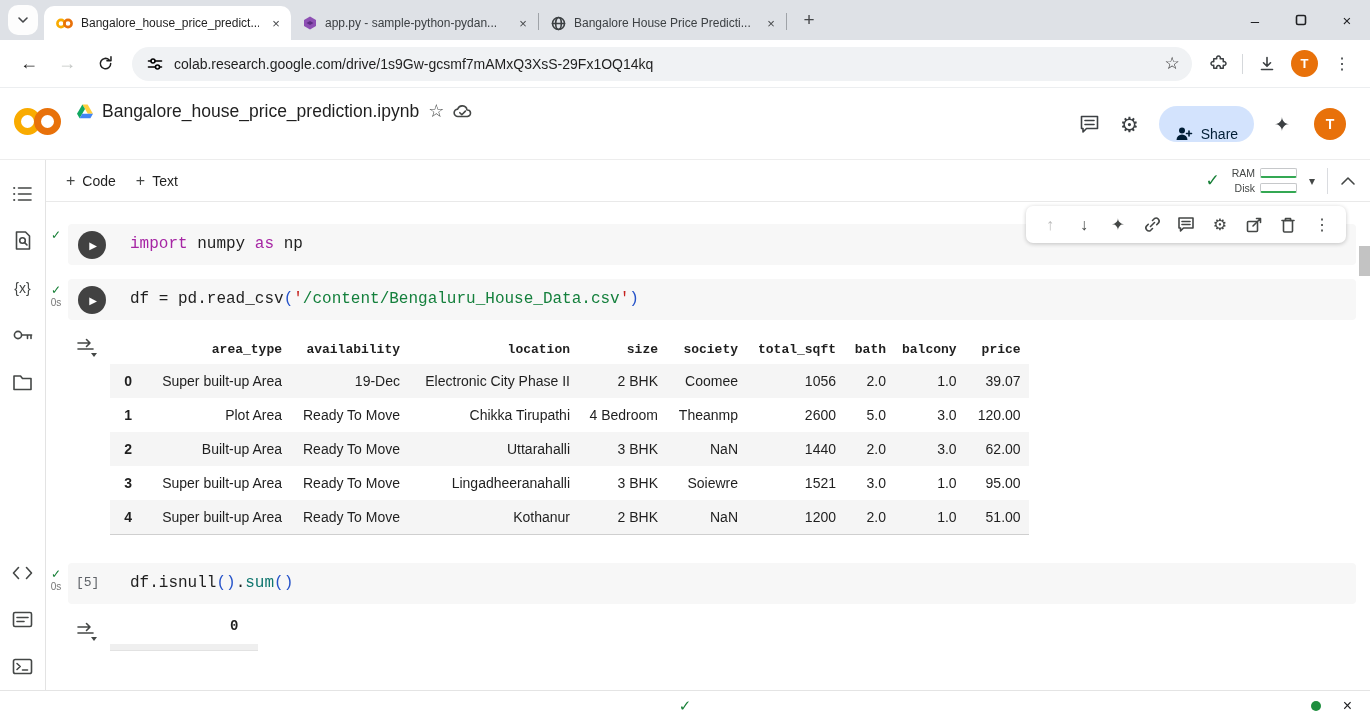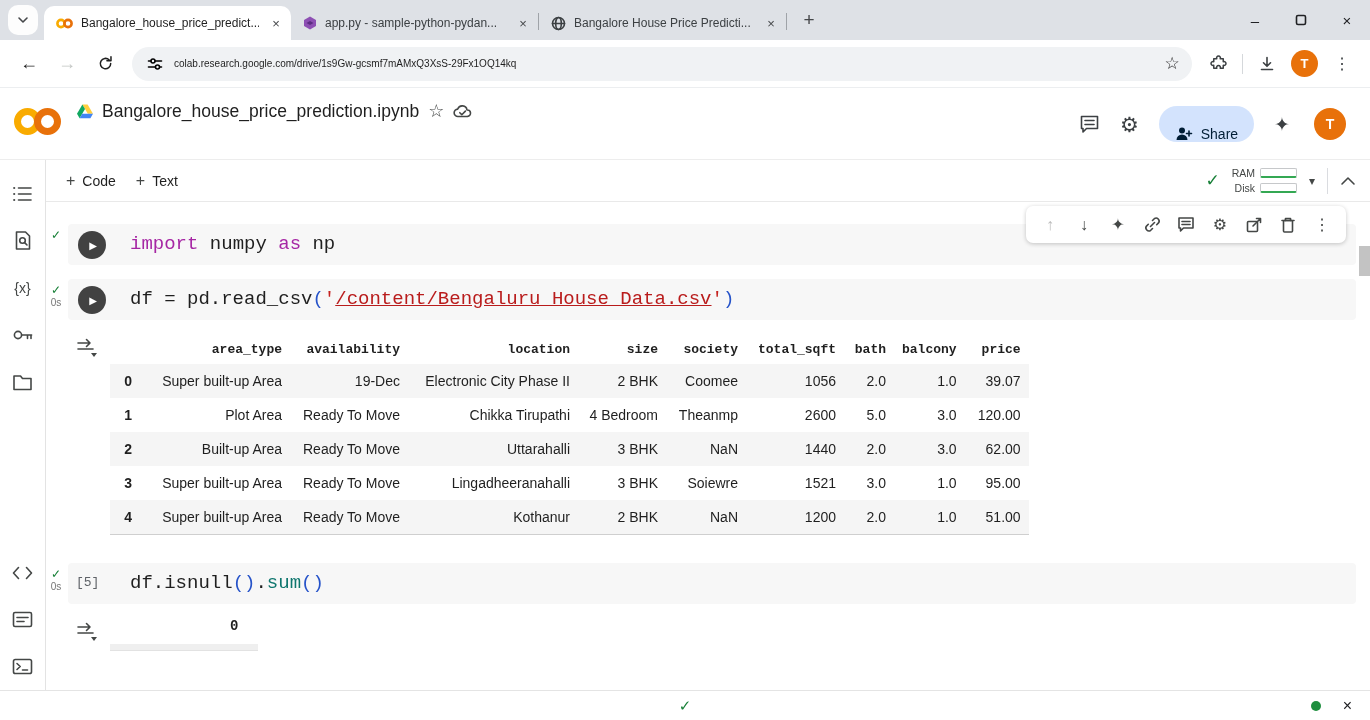--- a/index.html
+++ b/index.html
@@ -17,21 +17,21 @@
 .tabsep{width:1px;height:17px;background:#9fa3a8;margin:0 0 10px 0}
 .newtab{width:28px;height:28px;margin:0 0 6px 8px;border-radius:50%;display:flex;align-items:center;justify-content:center;font-size:19px;color:#45474a;cursor:pointer}
 .wincontrols{margin-left:auto;display:flex;align-self:stretch}
 .winbtn{width:46px;display:flex;align-items:center;justify-content:center;color:#202124;font-size:15px;cursor:pointer}
 
 
 .addressbar{height:48px;background:#fff;display:flex;align-items:center;padding:0 12px;gap:4px;border-bottom:1px solid #eceef0}
 .navbtn{width:34px;height:34px;border-radius:50%;display:flex;align-items:center;justify-content:center;font-size:18px;color:#1f1f1f;cursor:pointer}
 .navbtn.disabled{color:#c4c7c5}
 .omnibox{flex:1;height:34px;background:#f0f2f4;border-radius:17px;display:flex;align-items:center;gap:10px;padding:0 6px 0 14px;margin:0 6px;min-width:0}
-.url{font-size:10px;color:#1f1f1f;white-space:nowrap;overflow:hidden;flex:1}
+.url{font-size:14px;color:#1f1f1f;white-space:nowrap;overflow:hidden;flex:1}
 .omni-star{width:28px;height:28px;display:flex;align-items:center;justify-content:center;font-size:17px;color:#1f1f1f;cursor:pointer}
 .abicon{width:32px;height:32px;display:flex;align-items:center;justify-content:center;color:#3c4043;cursor:pointer}
 .ab-divider{width:1px;height:20px;background:#d5d8db;margin:0 4px}
 .avatar{width:27px;height:27px;border-radius:50%;background:#e8710a;color:#fff;font-size:13px;font-weight:bold;display:flex;align-items:center;justify-content:center;margin:0 4px;cursor:pointer}
 .kebab{font-size:16px;color:#3c4043}
 
 
 .colab-header{height:72px;display:flex;align-items:flex-start;padding:6px 20px 0 14px;border-bottom:1px solid #ededed;background:#fff}
 .logo{width:47px;height:30px;position:relative;margin-top:12px;flex:none;cursor:pointer}
 .ring{position:absolute;top:2px;width:27px;height:27px;border-radius:50%}
@@ -72,24 +72,24 @@
 .collapse-btn{color:#444746;cursor:pointer}
 
 .notebook{flex:1;position:relative;padding:22px 14px 0 22px;overflow:hidden}
 .cell-toolbar{position:absolute;top:4px;right:24px;height:37px;background:#fff;border-radius:7px;box-shadow:0 1px 4px rgba(0,0,0,.22);display:flex;align-items:center;gap:2px;padding:0 8px;z-index:6}
 .ct-icon{width:32px;height:30px;display:flex;align-items:center;justify-content:center;color:#444746;font-size:16px;cursor:pointer}
 .ct-icon.disabled{color:#bcbcbc;cursor:default}
 .scroll-thumb{position:absolute;top:44px;right:0;width:11px;height:30px;background:#c3c3c3;cursor:pointer}
 
 .cell{position:relative;margin-bottom:14px}
 .cell-code{background:#f7f7f7;border-radius:4px;padding:10px 10px 10px 62px;min-height:41px}
-.code-line{font-family:"Liberation Mono","DejaVu Sans Mono",monospace;font-size:19px;line-height:21px;white-space:pre;color:#1f1f1f}
+.code-line{font-family:"Liberation Mono","DejaVu Sans Mono",monospace;font-size:16px;line-height:21px;white-space:pre;color:#1f1f1f}
 .tk-kw{color:#a626a4}
 .tk-str{color:#c5221f}
-.tk-strlink{color:#b91c1c;text-decoration:underline}
+.tk-strlink{color:#15803d;}
 .tk-br{color:#2653c9}
 .tk-fn{color:#0f766e}
 .tk-p{color:#1f1f1f}
 .play{position:absolute;left:10px;top:7px;width:28px;height:28px;border-radius:50%;background:#424242;color:#fff;display:flex;align-items:center;justify-content:center;font-size:10px;padding-left:2px;cursor:pointer}
 .exec-count{position:absolute;left:8px;top:12px;font-family:"Liberation Mono",monospace;font-size:13px;color:#5f6368}
 .gutter{position:absolute;left:-21px;top:5px;width:18px;text-align:center}
 .g-check{display:block;color:#188038;font-size:12px;line-height:13px}
 .g-time{display:block;font-size:10px;color:#757575;line-height:12px}
 
 .output{display:flex;align-items:flex-start;margin-top:8px}

